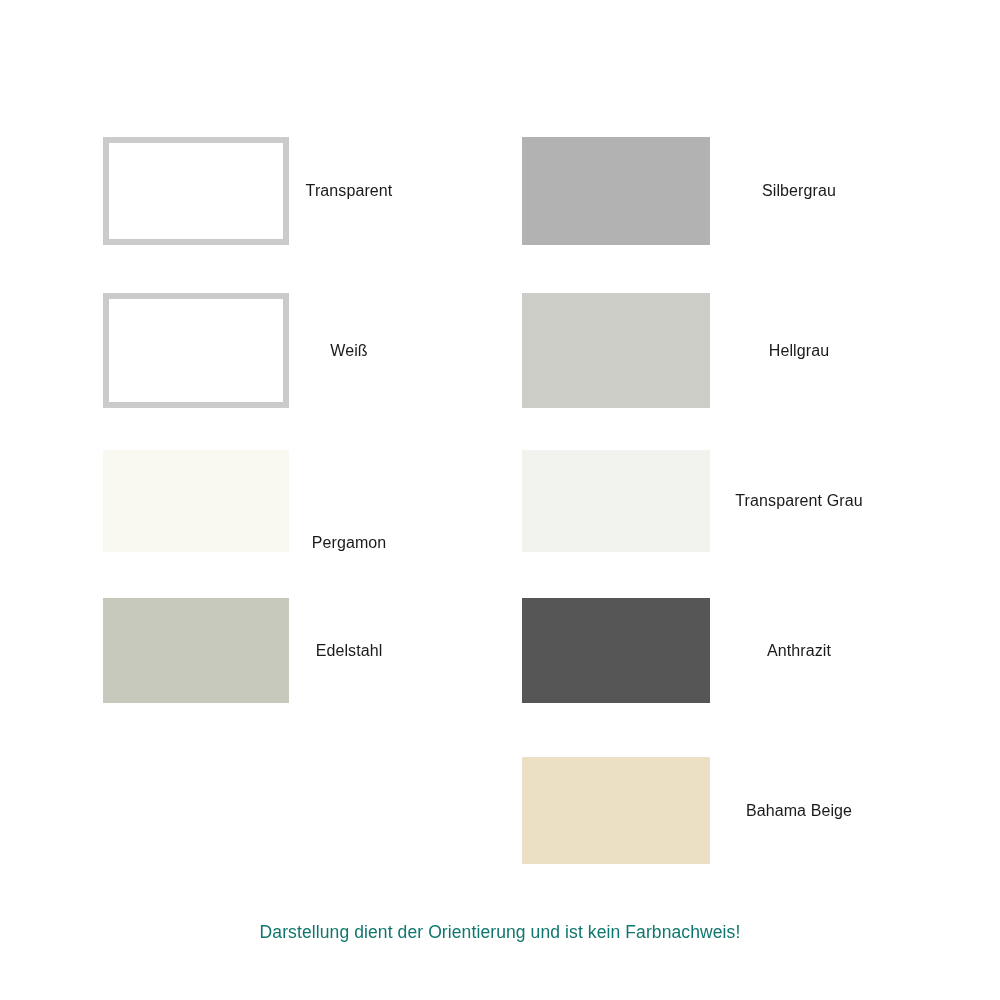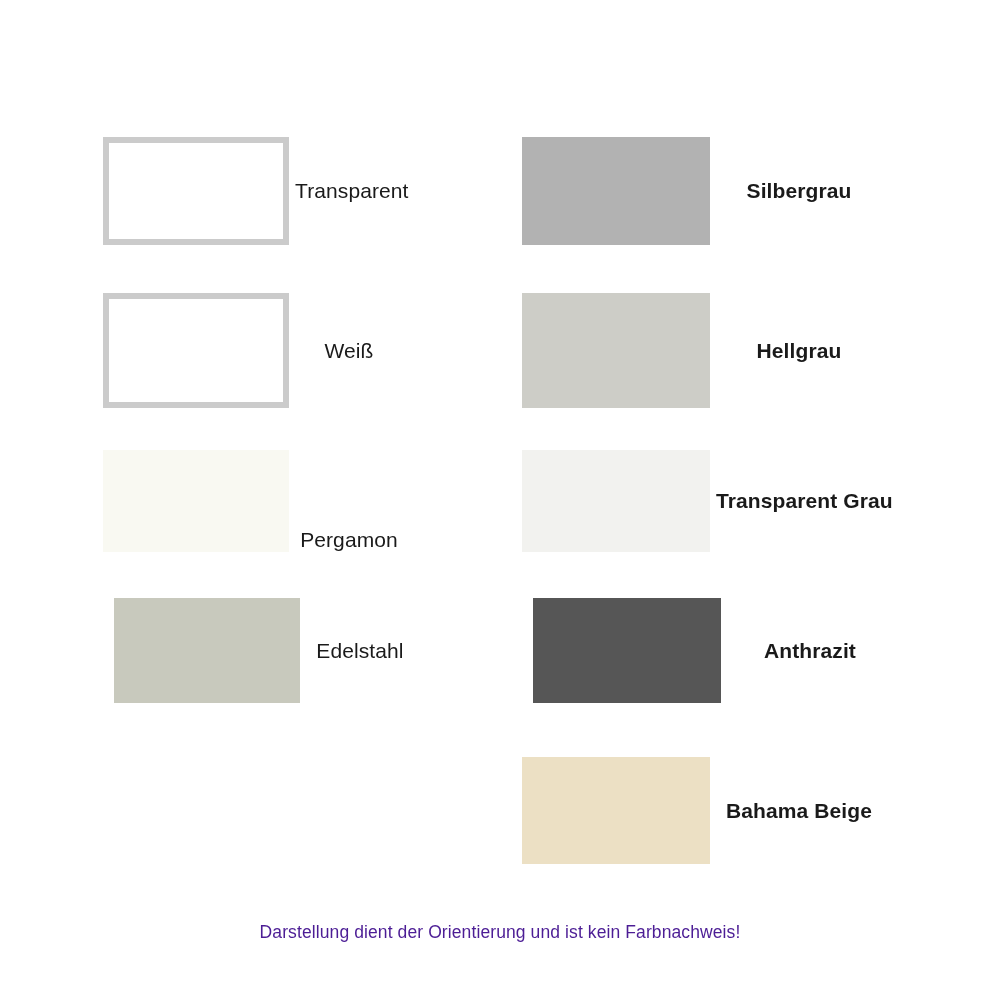--- a/index.html
+++ b/index.html
@@ -34,39 +34,39 @@
 
   .swatch-chip {
     flex: 0 0 auto;
     box-sizing: border-box;
   }
 
   .swatch-label {
     flex: 1 1 auto;
     text-align: center;
     color: #1a1a1a;
-    font-size: 21px;
+    font-size: 16px;
     line-height: 1.2;
     letter-spacing: 0.1px;
     white-space: nowrap;
     padding-left: 6px;
   }
 
   
   .col-left  { left: 103px; width: 300px; }
-  .col-right { left: 522px; width: 360px; font-weight: bold; }
+  .col-right { left: 522px; width: 360px; }
 
   .col-left  .swatch-chip { width: 186px; }
   .col-right .swatch-chip { width: 188px; }
 
   
   .row-1 { top: 137px; }
   .row-2 { top: 293px; }
   .row-3 { top: 450px; }
-  .row-4 { top: 598px; margin-left: 11px; }
+  .row-4 { top: 598px; }
   .row-5 { top: 757px; }
 
   
   .col-left.row-1 .swatch-chip { height: 108px; }
   .col-left.row-2 .swatch-chip { height: 115px; }
   .col-left.row-3 .swatch-chip { height: 102px; }
   .col-left.row-4 .swatch-chip { height: 105px; }
   .col-left.row-5 .swatch-chip { height: 107px; }
 
   
@@ -94,21 +94,21 @@
     border-width: 6px;
   }
 
   #footer-note {
     position: absolute;
     left: 0;
     top: 922px;
     width: 1000px;
     text-align: center;
     font-size: 17.5px;
-    color: #4c1d95;
+    color: #0f766e;
     letter-spacing: 0.1px;
     white-space: nowrap;
   }
 </style>
 </head>
 <body style="background: rgb(255, 255, 255);">
 
 <div id="swatch-board">
 
   <div class="swatch-row col-left row-1">

